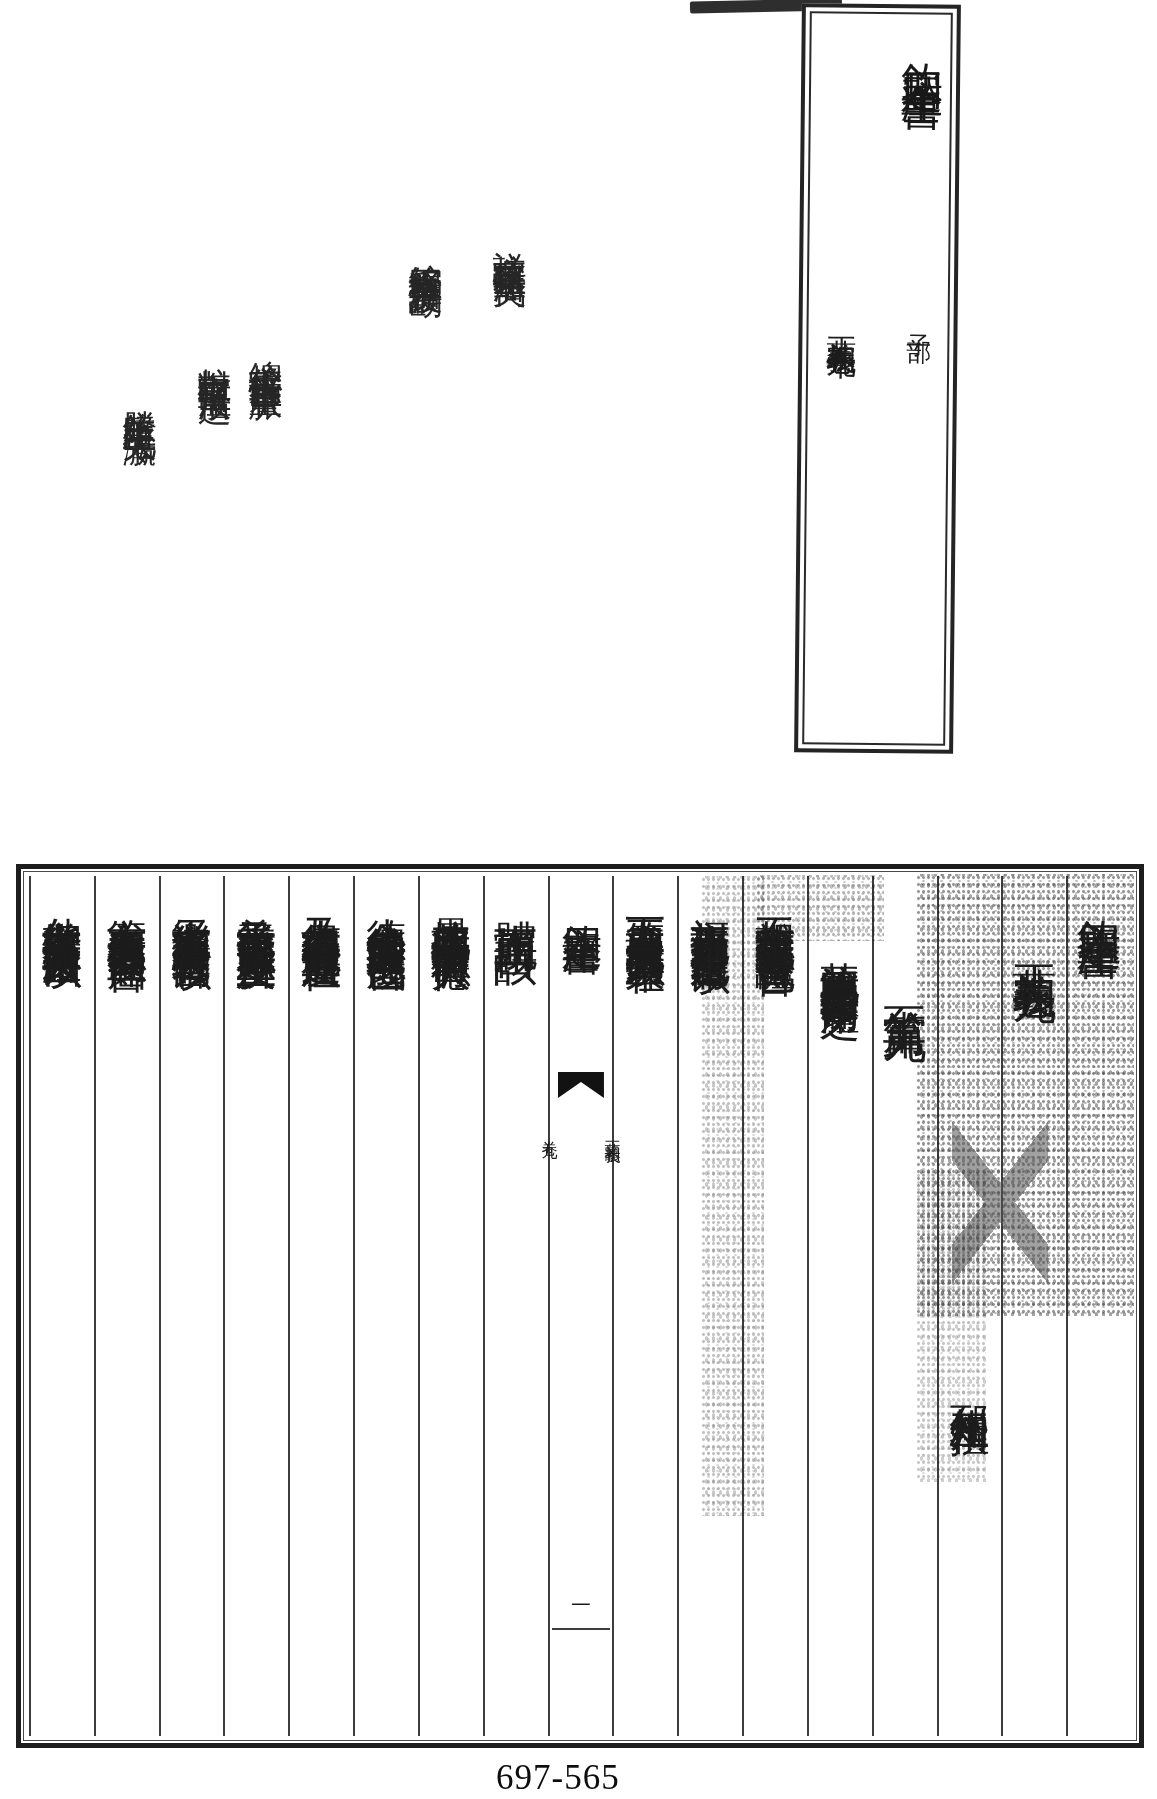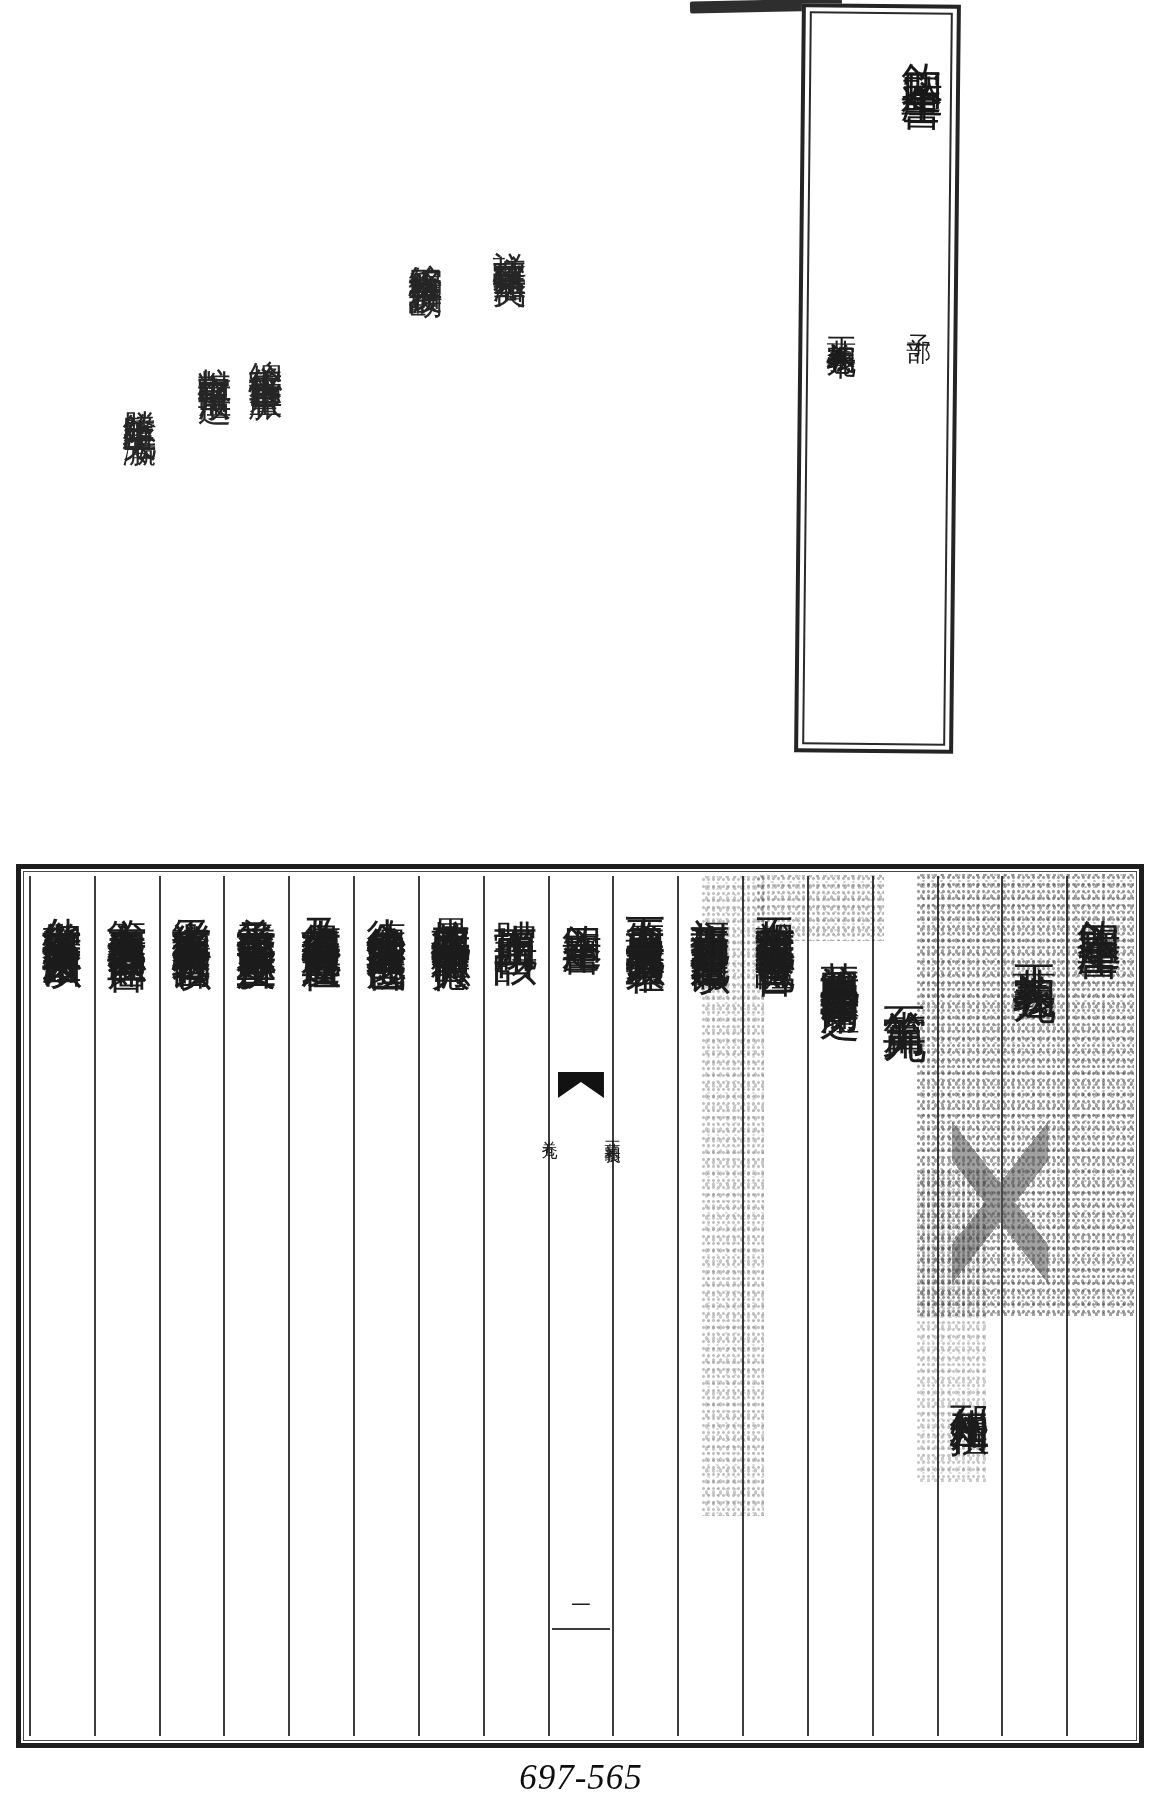--- a/index.html
+++ b/index.html
@@ -64,22 +64,22 @@
   .stamp-big { position:absolute; right:2px; top:2px; width:218px; height:442px; opacity:.85; }
   .stamp-strip { position:absolute; right:372px; top:4px; width:63px; height:640px; opacity:.5; }
   .stamp-topmid { position:absolute; right:252px; top:3px; width:128px; height:66px; opacity:.6; }
   .stamp-x { position:absolute; right:88px; top:228px; width:96px; height:205px; opacity:.55;
     background-image:
       linear-gradient(52deg, transparent 44%, #555 44%, #555 56%, transparent 56%),
       linear-gradient(-52deg, transparent 44%, #555 44%, #555 56%, transparent 56%); }
   .stamp-bars { position:absolute; right:150px; top:300px; width:70px; height:310px; opacity:.45; }
 
   
-  .footer-num { position:absolute; left:496px; top:1758px; width:170px; text-align:center;
-    font-family:"Liberation Serif","DejaVu Serif",serif; font-size:35px; letter-spacing:1px; color:#0d0d0d;font-style:italic; }
+  .footer-num { position:absolute; left:496px; top:1758px; width:170px; 
+    font-family:"Liberation Serif","DejaVu Serif",serif; font-size:35px; letter-spacing:1px; color:#0d0d0d; }
 </style>
 </head>
 <body>
 
 <div class="canvas">
 
   <div class="cover-smudge"></div>
   <div class="cover-box">
     <div class="cover-box-inner">
       <div class="cover-title vtext">欽定四庫全書</div>

